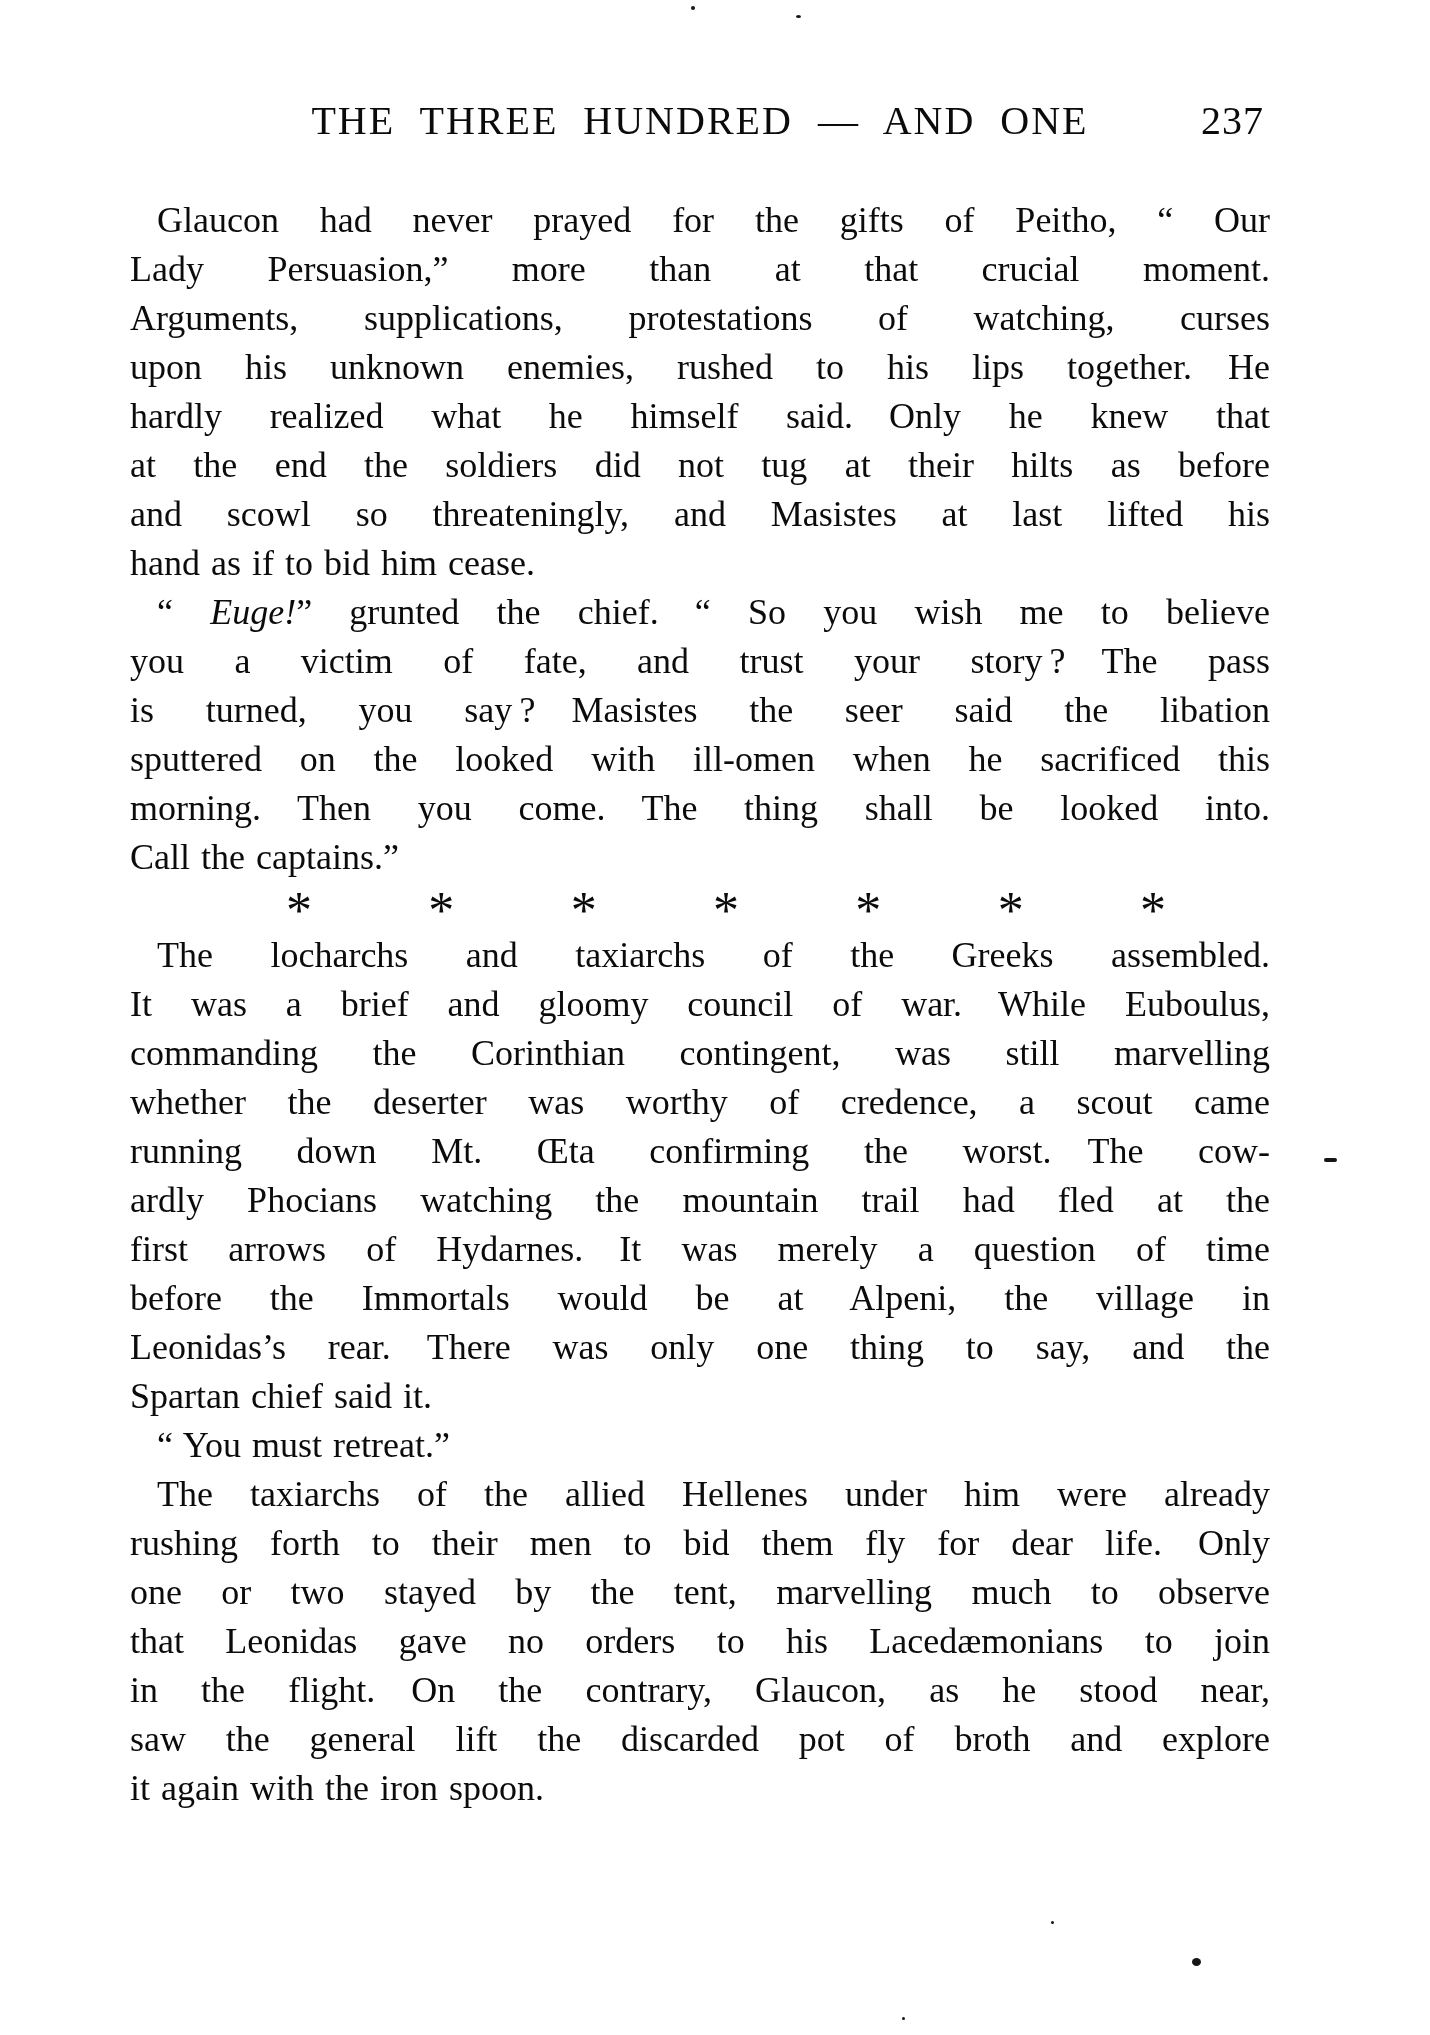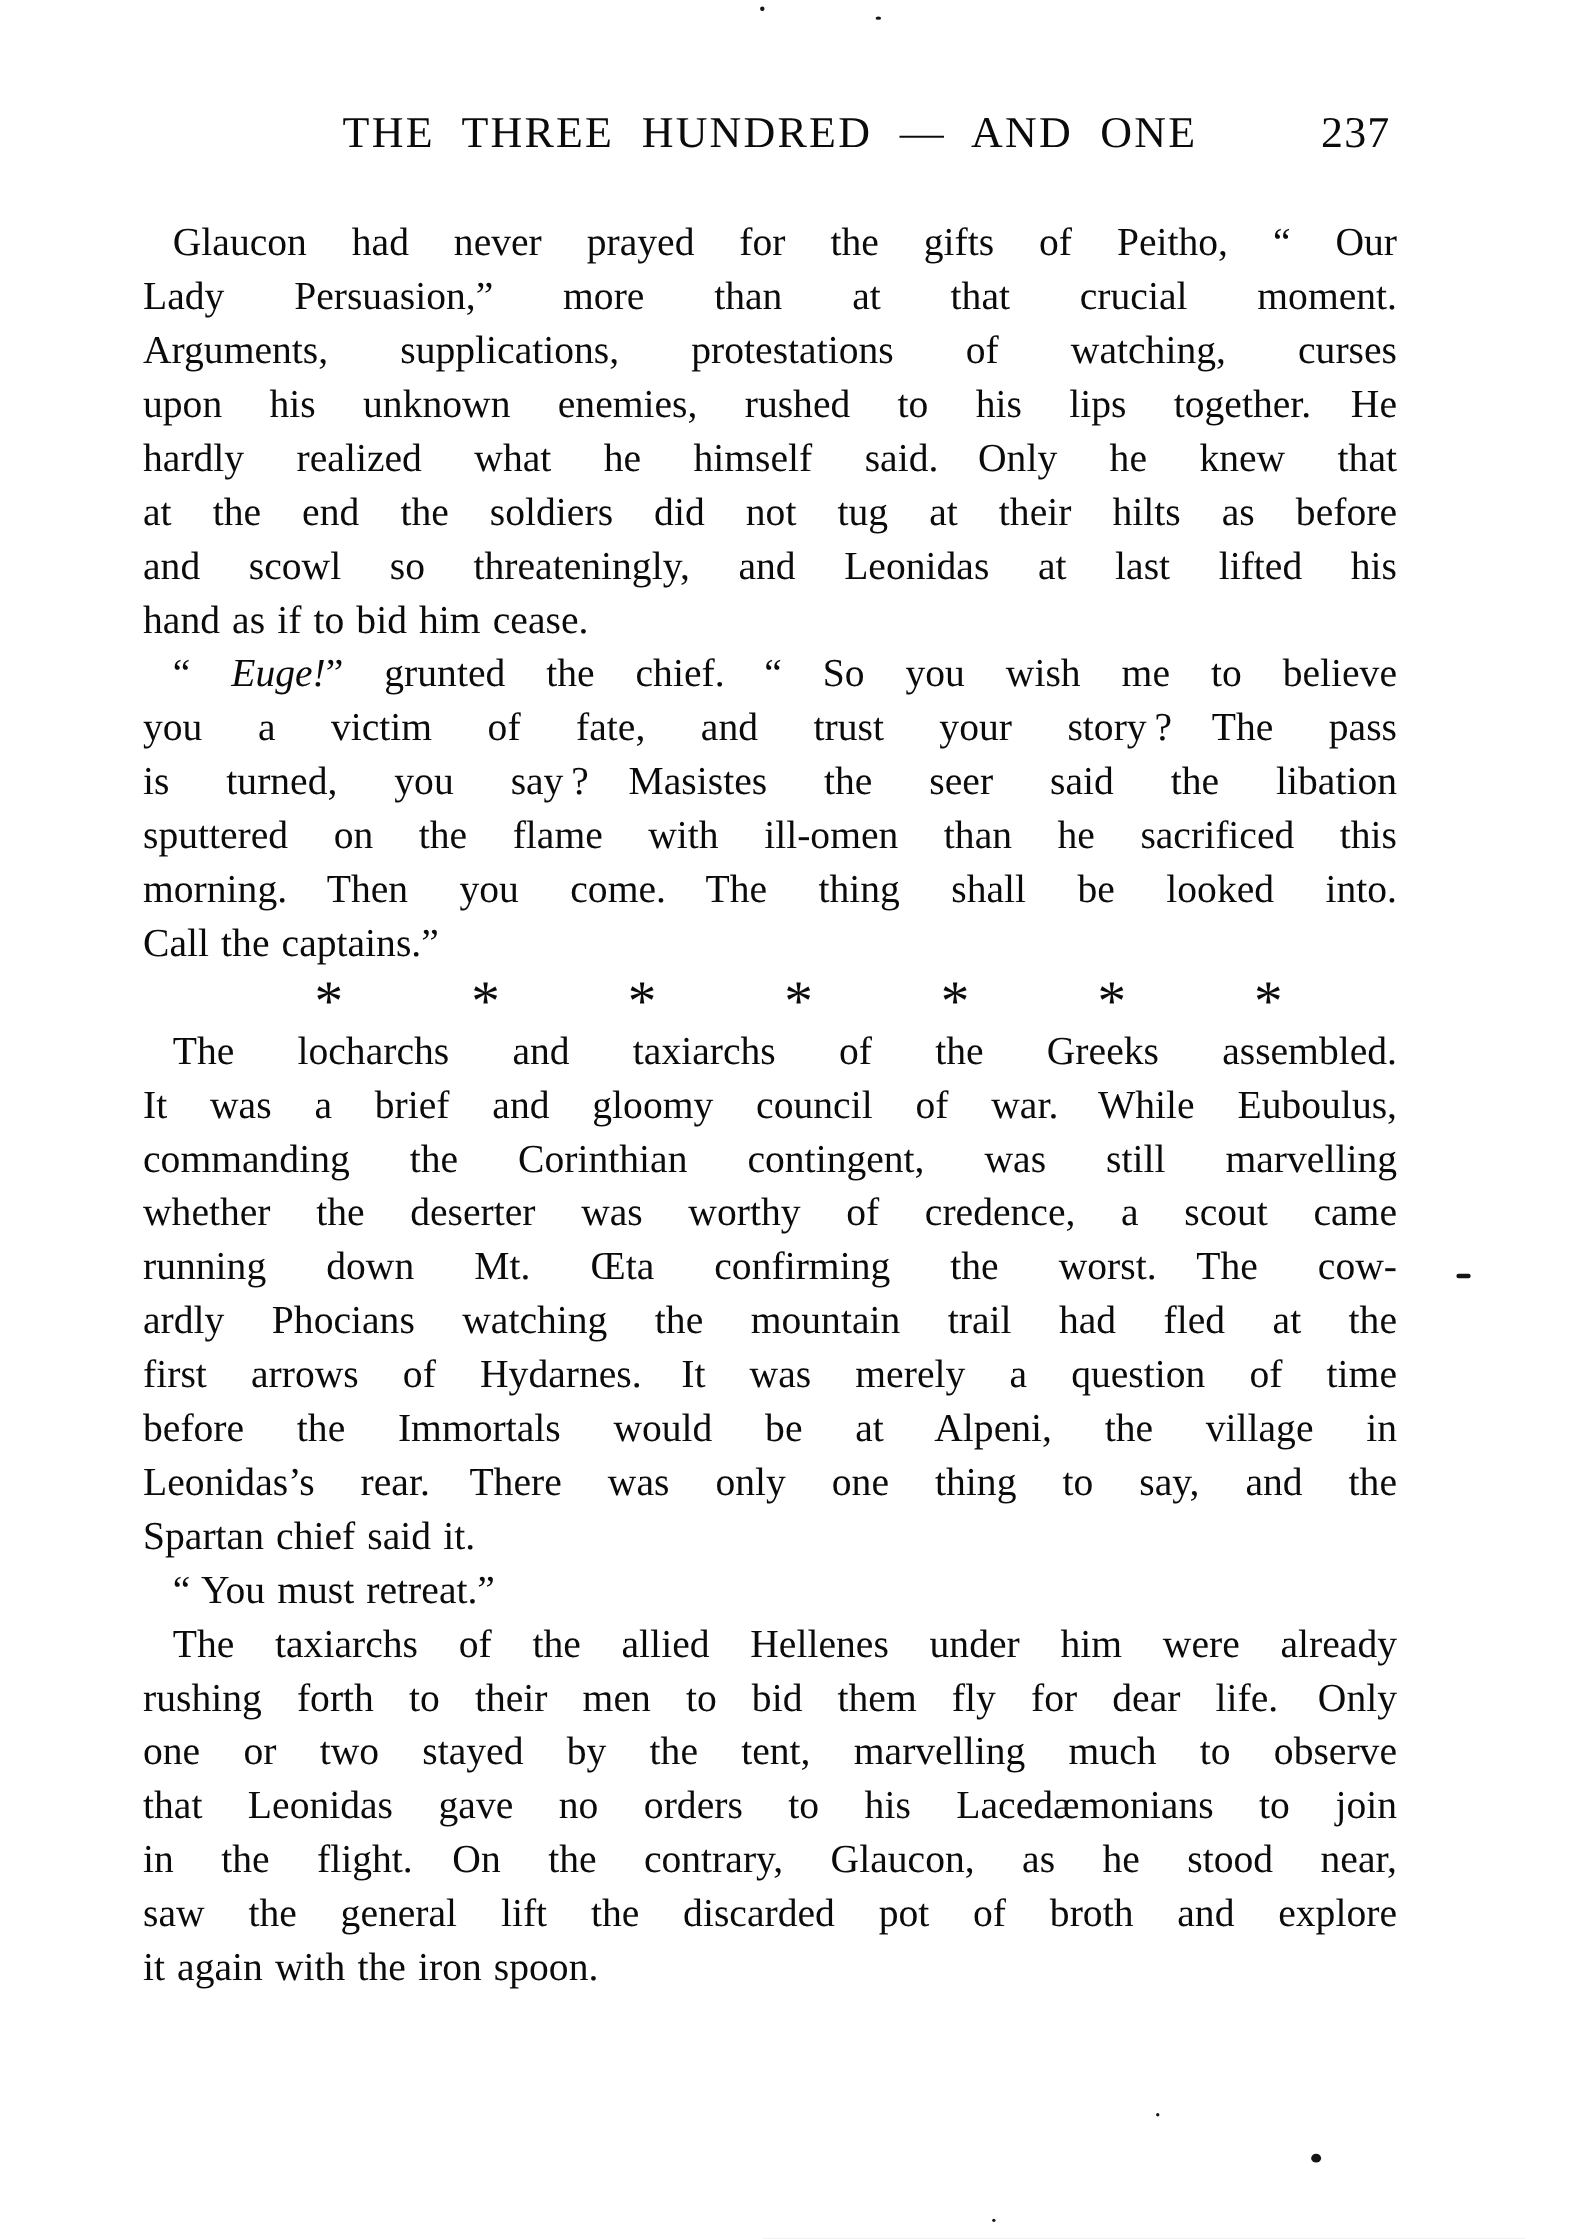--- a/index.html
+++ b/index.html
@@ -97,28 +97,28 @@
   </div>
 
   <div class="text-block">
       <div class="para">
         <div class="line indent">Glaucon had never prayed for the gifts of Peitho, “ Our</div>
         <div class="line">Lady Persuasion,” more than at that crucial moment.</div>
         <div class="line">Arguments, supplications, protestations of watching, curses</div>
         <div class="line">upon his unknown enemies, rushed to his lips together. He</div>
         <div class="line">hardly realized what he himself said. Only he knew that</div>
         <div class="line">at the end the soldiers did not tug at their hilts as before</div>
-        <div class="line">and scowl so threateningly, and Leonidas at last lifted his</div>
+        <div class="line">and scowl so threateningly, and Masistes at last lifted his</div>
         <div class="line endline">hand as if to bid him cease.</div>
       </div>
       <div class="para">
         <div class="line indent">“ <em>Euge!</em>” grunted the chief. “ So you wish me to believe</div>
         <div class="line">you a victim of fate, and trust your story ? The pass</div>
         <div class="line">is turned, you say ? Masistes the seer said the libation</div>
-        <div class="line">sputtered on the flame with ill-omen than he sacrificed this</div>
+        <div class="line">sputtered on the looked with ill-omen when he sacrificed this</div>
         <div class="line">morning. Then you come. The thing shall be looked into.</div>
         <div class="line endline">Call the captains.”</div>
       </div>
       <div class="sep-row">
         <span>*</span>
         <span>*</span>
         <span>*</span>
         <span>*</span>
         <span>*</span>
         <span>*</span>

